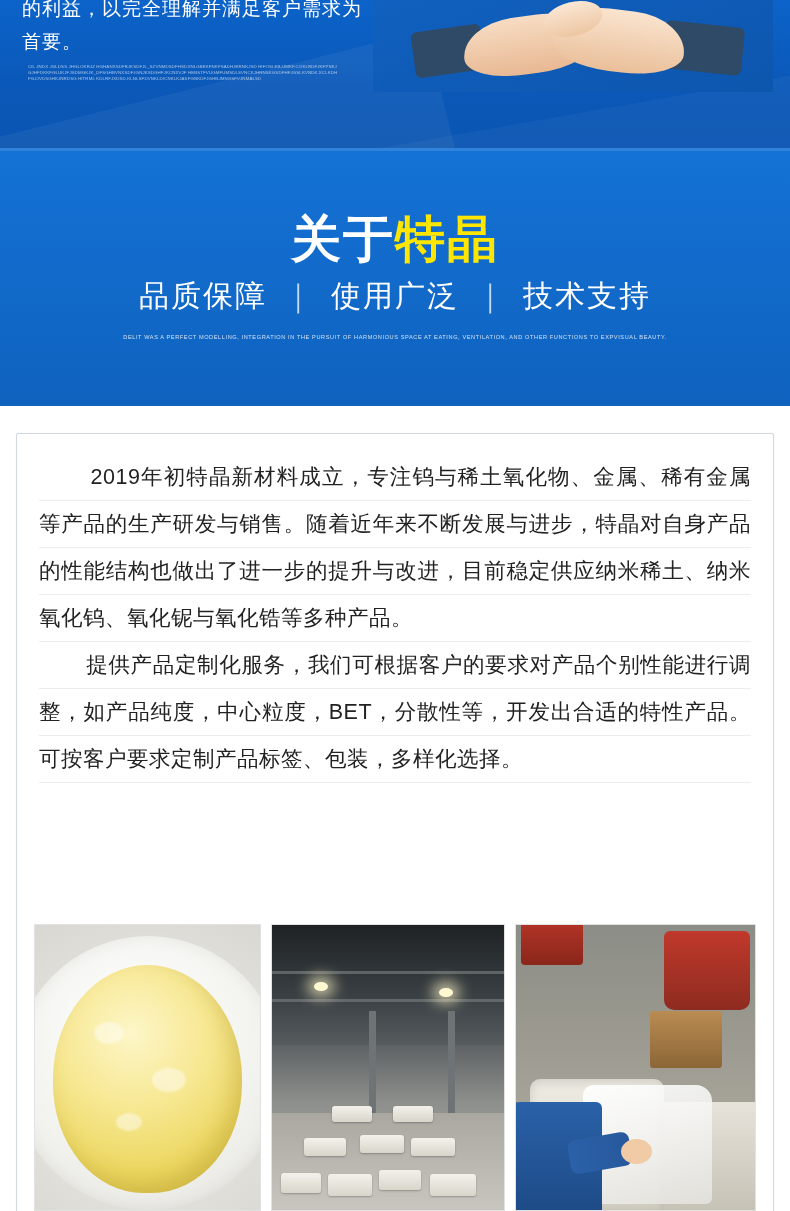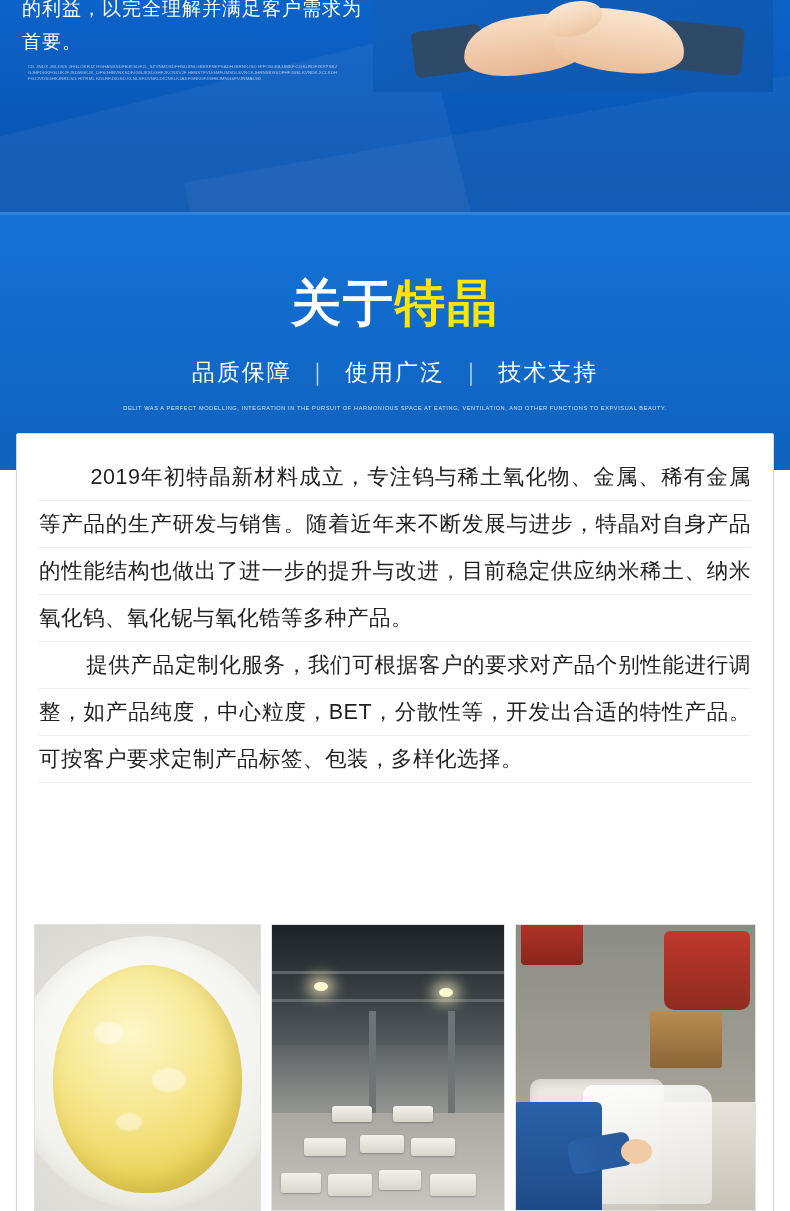--- a/index.html
+++ b/index.html
@@ -14,21 +14,21 @@
     position: relative;
     width: 790px;
     height: 1211px;
     background: #ffffff;
   }
 
   
   .top-banner {
     position: relative;
     width: 790px;
-    height: 212px;
+    height: 148px;
     background: #0a5fc4;
     background: linear-gradient(180deg, #0c63c9 0%, #0a58b8 60%, #0a55b2 100%);
     overflow: hidden;
   }
   .top-banner .diag {
     position: absolute;
     left: -60px;
     top: 90px;
     width: 520px;
     height: 220px;
@@ -130,22 +130,22 @@
   .h-title {
     padding-top: 62px;
     font-size: 50px;
     font-weight: bold;
     letter-spacing: 2px;
     color: #ffffff;
     line-height: 58px;
   }
   .h-title .accent { color: #ffe600; margin-top: 32px; }
   .h-sub {
-    margin-top: 25px;
-    font-size: 23px;
+    margin-top: 8px;
+    font-size: 30px;
     color: #ffffff;
     letter-spacing: 2px;
   }
   .h-sub .bar { color: rgba(255,255,255,0.75); padding: 0 6px; font-weight: 300; }
   .h-en {
     margin: 16px auto 0;
     width: 560px;
     font-size: 5.6px;
     line-height: 9px;
     letter-spacing: 0.6px;

